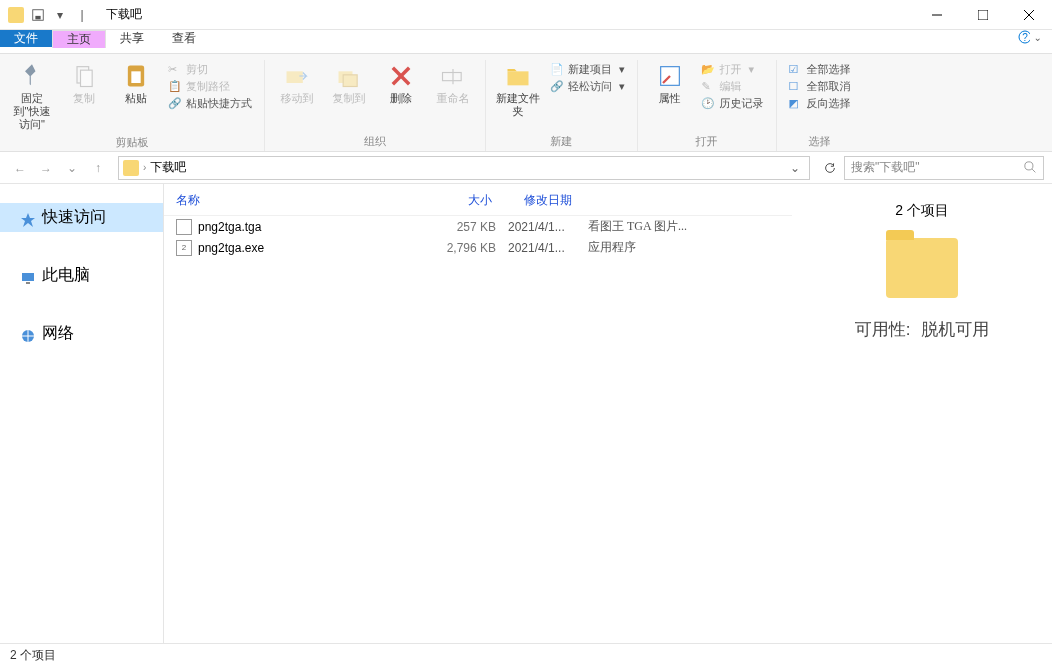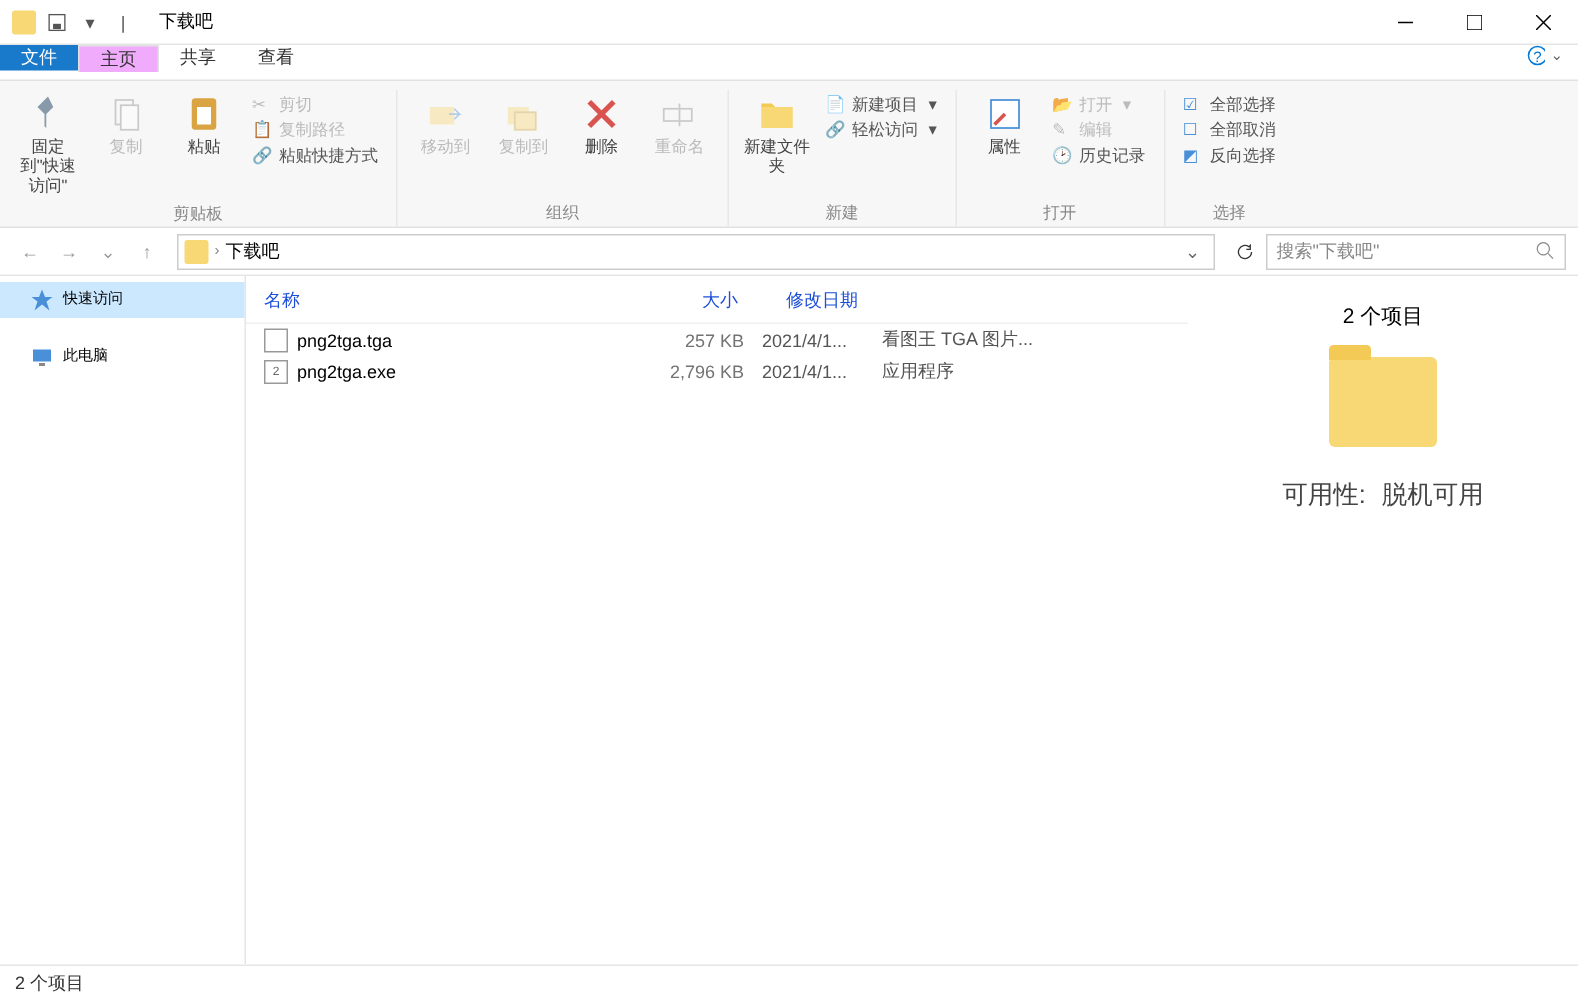--- a/index.html
+++ b/index.html
@@ -39,38 +39,38 @@
 .addr-box { flex: 1; height: 24px; border: 1px solid #ccc; display: flex; align-items: center; padding: 0 4px; gap: 4px; margin: 0 6px; }
 .addr-box .folder-ico { width: 16px; height: 16px; background: #f8d775; border-radius: 2px; }
 .addr-box .chev { color: #888; font-size: 10px; }
 .addr-drop { width: 20px; text-align: center; color: #666; }
 .refresh { width: 24px; height: 24px; display: flex; align-items: center; justify-content: center; color: #333; }
 .search-box { width: 200px; height: 24px; border: 1px solid #ccc; display: flex; align-items: center; padding: 0 6px; color: #888; }
 .search-box .sicon { margin-left: auto; }
 
 .content { flex: 1; display: flex; overflow: hidden; }
 .sidebar { width: 164px; border-right: 1px solid #e5e5e5; padding-top: 4px; }
-.side-item { display: flex; align-items: flex-start; gap: 6px; padding: 4px 10px 4px 20px; font-size: 10px; }
+.side-item { display: flex; align-items: flex-end; gap: 6px; padding: 4px 10px 4px 20px; font-size: 16px; margin-top: 15px; }
 .side-item.sel { background: #cce8ff; }
 .side-item .sic { width: 16px; height: 16px; flex-shrink: 0; }
 .side-spacer { height: 14px; }
 
 .main { flex: 1; display: flex; }
 .filelist { flex: 1; padding-top: 4px; }
 .col-headers { display: flex; padding: 4px 0 6px 12px; font-size: 12px; color: #1d4ed8; border-bottom: 1px solid #f0f0f0; }
 .col-name { width: 252px; }
 .col-size { width: 80px; text-align: right; padding-right: 16px; }
 .col-date { width: 80px; text-align: center; }
 .col-type { flex: 1; }
 .file-row { display: flex; padding: 2px 0 2px 12px; font-size: 12px; align-items: center; }
 .file-row .fico { width: 16px; height: 16px; margin-right: 6px; flex-shrink: 0; border: 1px solid #999; background: #fff; font-size: 8px; display:flex; align-items:center; justify-content:center; color:#666; }
 .file-row .fn { width: 230px; }
 .file-row .fs { width: 80px; text-align: right; padding-right: 12px; color: #737373; }
 .file-row .fd { width: 80px; color: #555; }
-.file-row .ft { flex: 1; color: #555; }
+.file-row .ft { flex: 1; color: #555; font-family: Liberation Serif, serif; }
 
 .preview { width: 260px; padding: 10px; display: flex; flex-direction: column; align-items: center; }
 .preview-title { font-size: 14px; margin: 8px 0 18px; }
 .preview-folder { width: 72px; height: 60px; background: #f8d775; border-radius: 4px; position: relative; margin-bottom: 20px; }
 .preview-folder::before { content: ""; position: absolute; top: -8px; left: 0; width: 28px; height: 10px; background: #f3ca55; border-radius: 3px 3px 0 0; }
 .preview-meta { font-size: 17px; color: #444; }
 
 .status { height: 24px; border-top: 1px solid #e5e5e5; display: flex; align-items: center; padding: 0 10px; font-size: 12px; color: #333; }
 
 svg { display: block; }
@@ -312,20 +312,27 @@
     </div>
     <div class="side-spacer"></div>
     <div class="side-item">
       <svg class="sic" viewBox="0 0 16 16">
           <rect x="2" y="3" width="12" height="8" fill="#4a90d9"></rect>
           <rect x="6" y="12" width="4" height="2" fill="#888"></rect>
         </svg>
       <span>此电脑</span>
     </div>
     <div class="side-spacer"></div>
+    <div class="side-item">
+      <svg class="sic" viewBox="0 0 16 16">
+          <circle cx="8" cy="8" r="6" fill="#4a90d9"></circle>
+          <path d="M2 8h12M8 2v12" stroke="#fff"></path>
+        </svg>
+      <span>网络</span>
+    </div>
   </div>
 
   <div class="main">
     <div class="filelist">
       <div class="col-headers">
         <div class="col-name">名称</div>
         <div class="col-size">大小</div>
         <div class="col-date">修改日期</div>
       </div>
       <div class="file-row">

